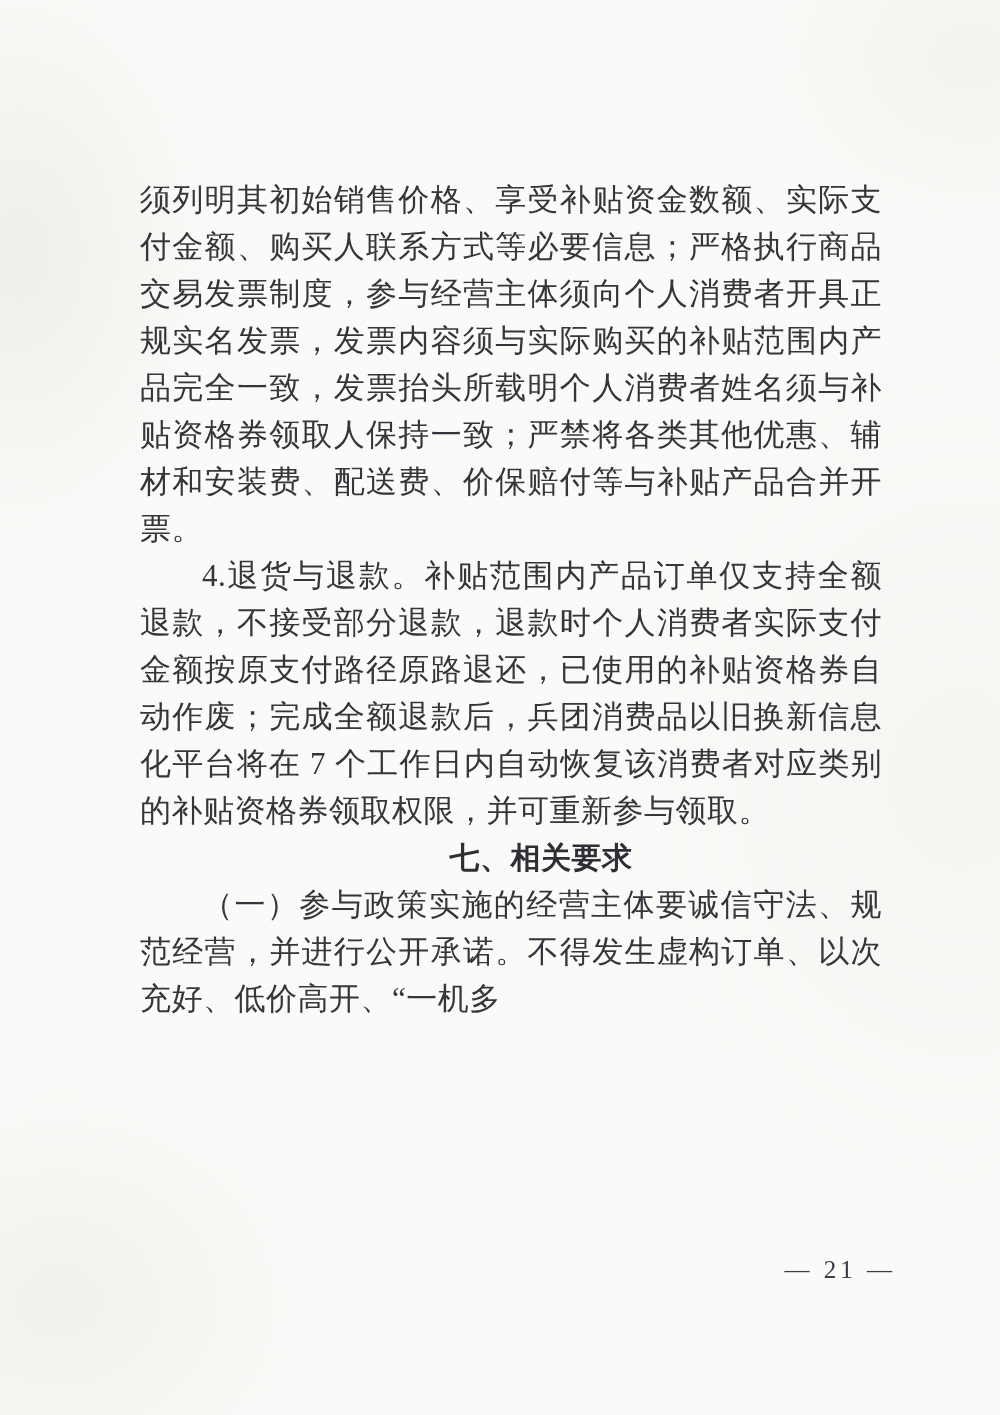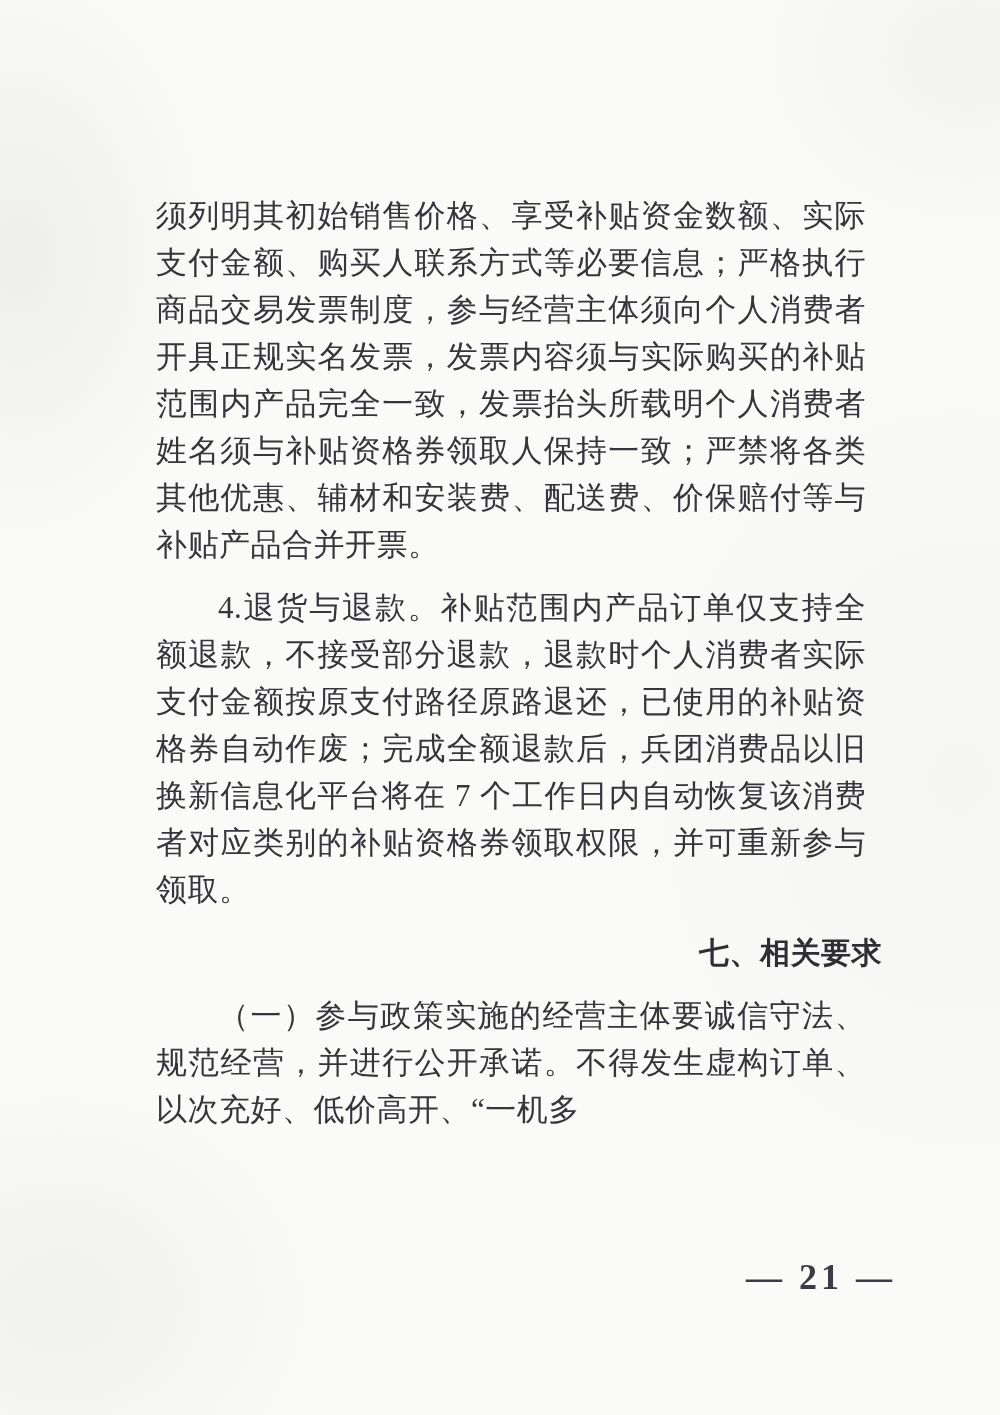--- a/index.html
+++ b/index.html
@@ -29,47 +29,46 @@
     right: 118px;
     top: 176px;
     font-size: 31px;
     line-height: 47px;
     color: #35353b;
     text-align: justify;
     text-justify: inter-ideograph;
     letter-spacing: 0.5px;
   }
   .para {
-    margin: 16px;
+    margin: 0;
     padding: 0;
   }
   .indent {
     text-indent: 2em;
   }
   .heading {
     margin: 0;
     padding: 0;
     font-family: "Liberation Sans", "DejaVu Sans", sans-serif;
     font-weight: 700;
     font-size: 30px;
     line-height: 47px;
     color: #2e2e34;
-    text-align: right;
+    text-align: center;
   }
   .page-footer {
     position: absolute;
     top: 1256px;
     right: 104px;
   }
   .page-number {
-    font-size: 36px;
+    font-size: 25px;
     color: #3c3c46;
     letter-spacing: 4px;
     white-space: nowrap;
-    font-weight: bold;
   }
 </style>
 </head>
 <body>
 
 <div class="page">
   <main class="text-block">
     <p class="para">须列明其初始销售价格、享受补贴资金数额、实际支付金额、购买人联系方式等必要信息；严格执行商品交易发票制度，参与经营主体须向个人消费者开具正规实名发票，发票内容须与实际购买的补贴范围内产品完全一致，发票抬头所载明个人消费者姓名须与补贴资格券领取人保持一致；严禁将各类其他优惠、辅材和安装费、配送费、价保赔付等与补贴产品合并开票。</p>
     <p class="para indent">4.退货与退款。补贴范围内产品订单仅支持全额退款，不接受部分退款，退款时个人消费者实际支付金额按原支付路径原路退还，已使用的补贴资格券自动作废；完成全额退款后，兵团消费品以旧换新信息化平台将在 7 个工作日内自动恢复该消费者对应类别的补贴资格券领取权限，并可重新参与领取。</p>
     <h2 class="heading indent">七、相关要求</h2>

